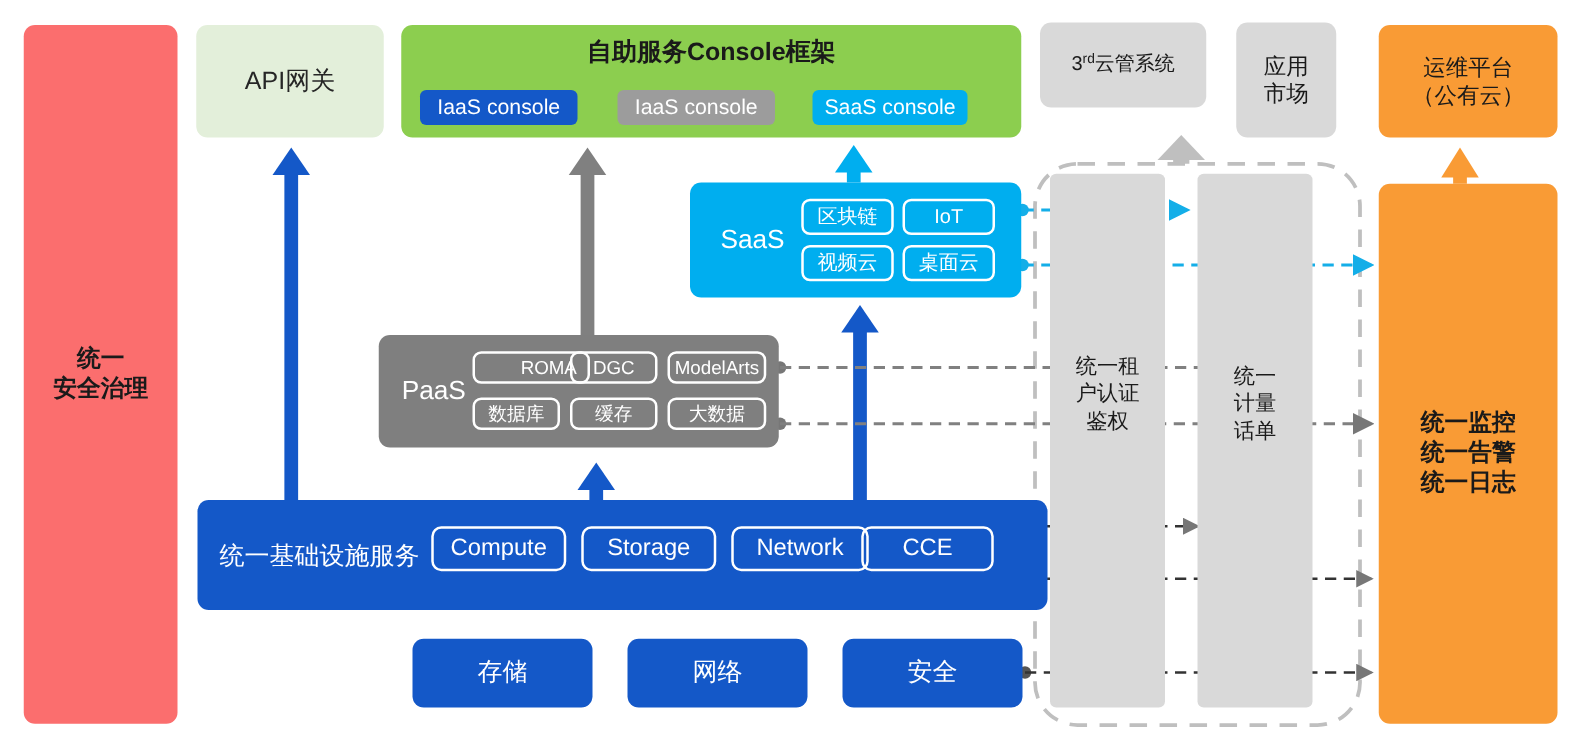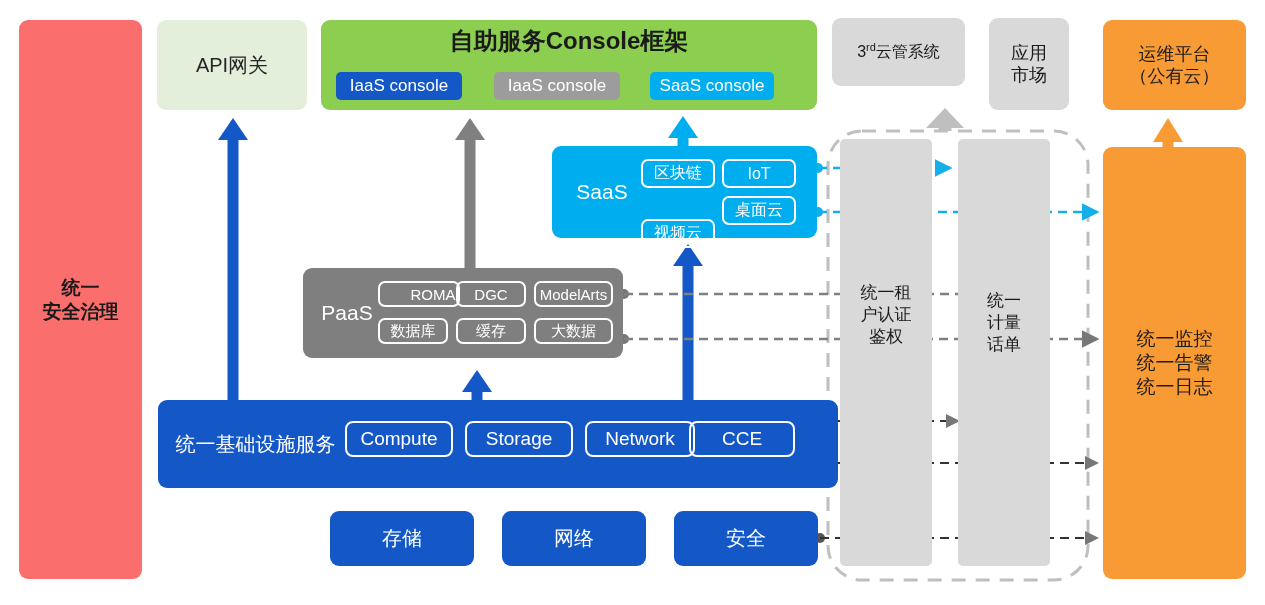--- a/index.html
+++ b/index.html
@@ -10,48 +10,48 @@
   svg.layer{position:absolute;left:0;top:0;width:1265px;height:605px;pointer-events:none;}
 
   
   #sec{left:19px;top:20px;width:123px;height:559px;background:#FB6E6E;border-radius:9px;color:#1a1a1a;font-size:19px;font-weight:600;}
 
   
   #apigw{left:157px;top:20px;width:150px;height:90px;background:#E3EFDA;border-radius:9px;color:#262626;font-size:20px;}
 
   
   #console{left:321px;top:20px;width:496px;height:90px;background:#8CCE4F;border-radius:9px;}
-  #console-title{position:absolute;left:321px;top:26px;width:496px;height:30px;display:flex;align-items:center;justify-content:center;color:#1a1a1a;font-size:24px;font-weight:600;}
+  #console-title{position:absolute;left:321px;top:26px;width:496px;height:30px;display:flex;align-items:center;justify-content:center;color:#1a1a1a;font-size:20px;font-weight:600;}
   .con-chip{height:28px;border-radius:5px;color:#fff;font-size:17px;padding:0 10px;}
   #c-iaas{left:336px;top:72px;width:126px;background:#1458C8;}
   #c-paas{left:494px;top:72px;width:126px;background:#9C9C9C;}
   #c-saas{left:650px;top:72px;width:124px;background:#00AEEF;}
 
   
   #thirdcloud{left:832px;top:18px;width:133px;height:68px;background:#D9D9D9;border-radius:9px;color:#1a1a1a;font-size:16px;}
   #appmarket{left:989px;top:18px;width:80px;height:92px;background:#D9D9D9;border-radius:9px;color:#1a1a1a;font-size:18px;}
 
   
   #opsplat{left:1103px;top:20px;width:143px;height:90px;background:#F99B35;border-radius:9px;color:#1a1a1a;font-size:18px;}
-  #monitor{left:1103px;top:147px;width:143px;height:432px;background:#F99B35;border-radius:9px;color:#1a1a1a;font-size:19px;font-weight:400;}
+  #monitor{left:1103px;top:147px;width:143px;height:432px;background:#F99B35;border-radius:9px;color:#1a1a1a;font-size:19px;font-weight:700;}
 
   
   #saas{left:552px;top:146px;width:265px;height:92px;background:#00AEEF;border-radius:9px;}
   #saas-label{position:absolute;left:562px;top:176px;width:80px;height:32px;display:flex;align-items:center;justify-content:center;color:#fff;font-size:21px;}
   .saas-chip{height:29px;border:2px solid #ffffff;border-radius:7px;color:#fff;font-size:16px;background:transparent;}
   #s-blockchain{left:641px;top:159px;width:74px;}
   #s-iot{left:722px;top:159px;width:74px;}
-  #s-video{left:641px;top:196px;width:74px;margin-top:23px;}
+  #s-video{left:641px;top:196px;width:74px;}
   #s-desktop{left:722px;top:196px;width:74px;}
 
   
   #paas{left:303px;top:268px;width:320px;height:90px;background:#7F7F7F;border-radius:9px;}
   #paas-label{position:absolute;left:312px;top:297px;width:70px;height:32px;display:flex;align-items:center;justify-content:center;color:#fff;font-size:21px;}
   .paas-chip{height:26px;border:2px solid #ffffff;border-radius:7px;color:#fff;font-size:15px;background:transparent;}
-  #p-roma{left:378px;top:281px;width:82px;padding-left:28px;}
+  #p-roma{left:378px;top:281px;width:94px;padding-left:28px;}
   #p-dgc{left:456px;top:281px;width:70px;}
   #p-modelarts{left:534px;top:281px;width:79px;}
   #p-db{left:378px;top:318px;width:70px;}
   #p-cache{left:456px;top:318px;width:70px;}
   #p-bigdata{left:534px;top:318px;width:79px;}
 
   
   #infra{left:158px;top:400px;width:680px;height:88px;background:#1458C8;border-radius:9px;}
   #infra-label{position:absolute;left:168px;top:428px;width:175px;height:32px;display:flex;align-items:center;justify-content:center;color:#fff;font-size:20px;}
   .infra-chip{height:36px;border:2px solid #ffffff;border-radius:8px;color:#fff;font-size:19px;background:transparent;}

